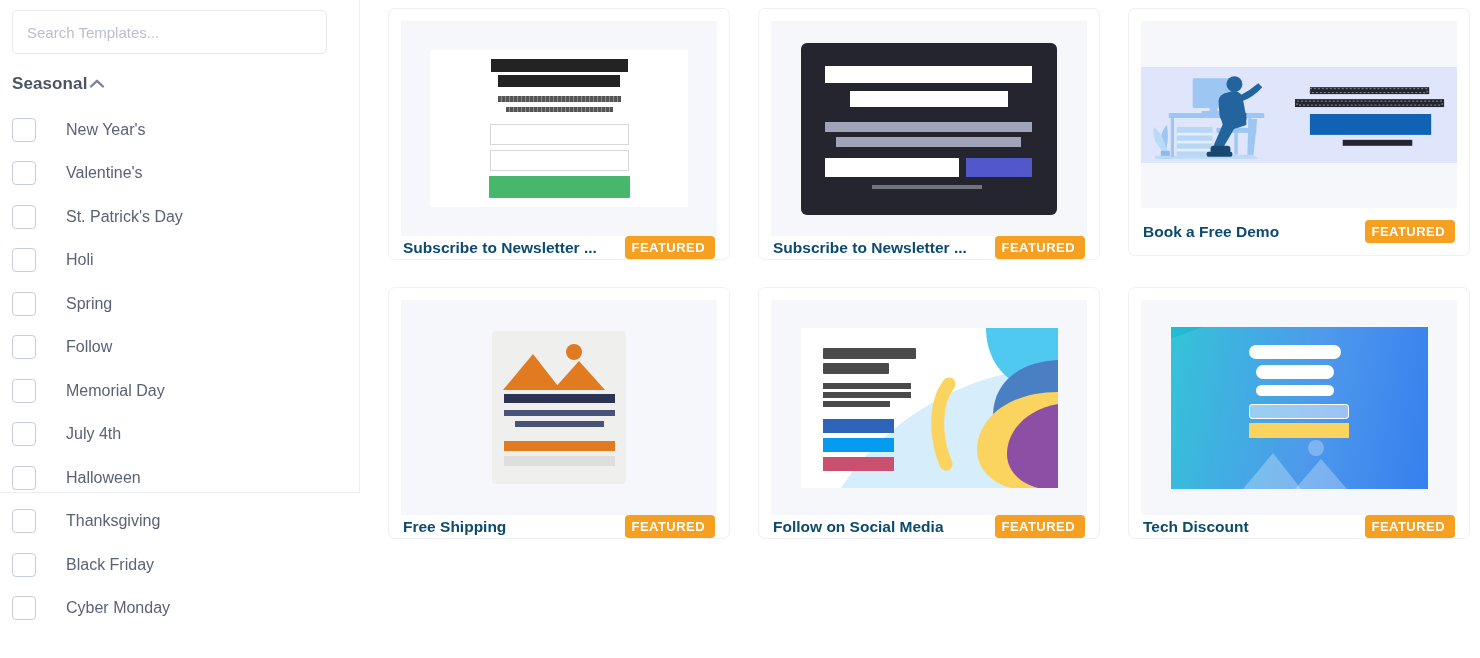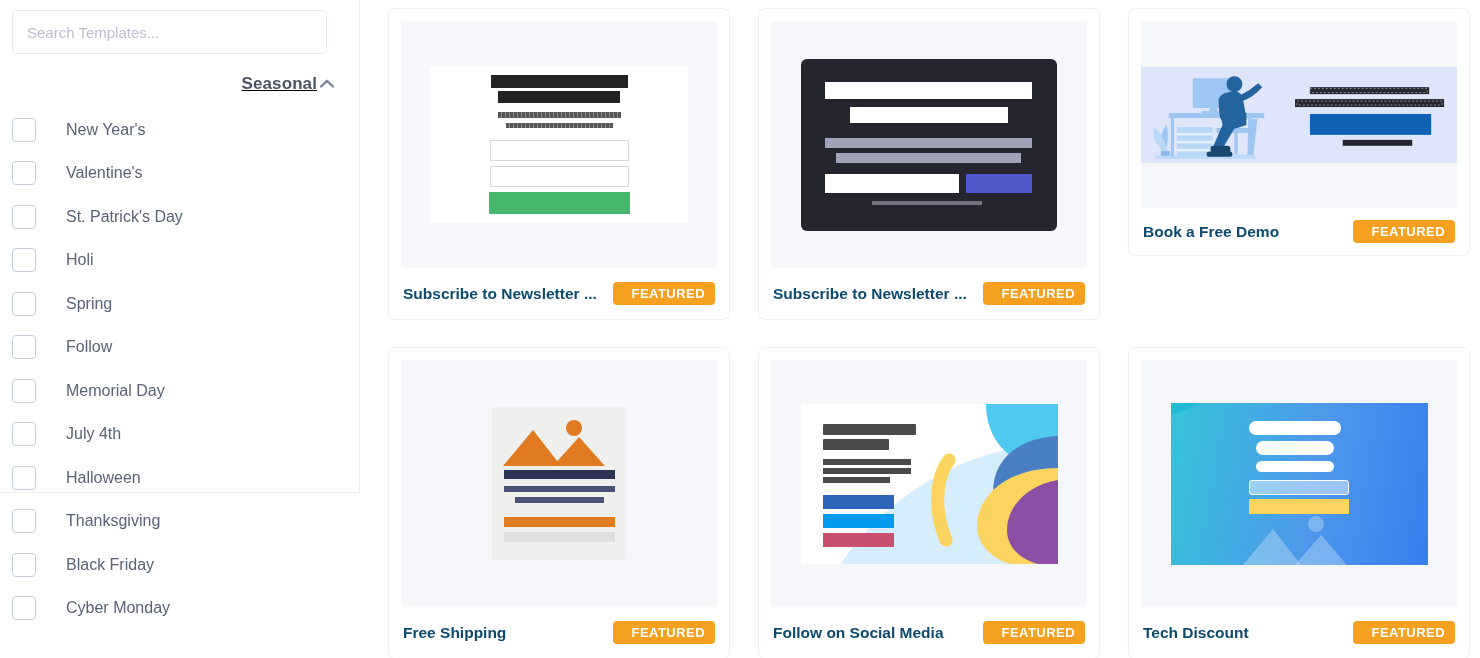--- a/index.html
+++ b/index.html
@@ -38,24 +38,23 @@
     font-size: 15px;
     font-family: "Liberation Sans", sans-serif;
     color: #5b6476;
     outline: none;
   }
   .search-input::placeholder { color: #b9bfcf; }
 
   .group-header {
     display: flex;
     align-items: center;
-    justify-content: flex-end;
+    justify-content: flex-start;
     padding: 20px 22px 14px 12px;
     cursor: pointer;
-    text-decoration: underline;
   }
   .group-title {
     font-size: 17px;
     font-weight: bold;
     color: #4b5365;
     letter-spacing: .1px;
   }
   .chevron { width: 20px; height: 20px; display: block; }
 
   .filter-list { padding: 0 0 0 12px; margin: 0; list-style: none; }
@@ -99,21 +98,21 @@
     row-gap: 27px;
   }
   .card {
     background: #ffffff;
     border: 1px solid #eef0f5;
     border-radius: 7px;
     padding: 12px 12px 0 12px;
     display: flex;
     flex-direction: column;
   }
-  .card.tall { height: 312px; }
+  .card.tall { height: 252px; }
   .card.short { height: 248px; }
 
   .thumb {
     background: #f5f7fb;
     border-radius: 2px;
     width: 100%;
     display: flex;
     align-items: center;
     justify-content: center;
     overflow: hidden;
@@ -136,21 +135,21 @@
     overflow: hidden;
     font-weight: bold;
   }
   .badge {
     background: #f5a020;
     color: #ffffff;
     font-size: 13px;
     font-weight: bold;
     letter-spacing: .45px;
     border-radius: 4px;
-    padding: 5px 10px 5px 19px;
+    padding: 5px 10px 5px 7px;
     line-height: 1;
     white-space: nowrap;
   }
 
   
   .p1 {
     width: 258px; height: 157px;
     background: #ffffff;
     display: flex; flex-direction: column;
     align-items: center;

